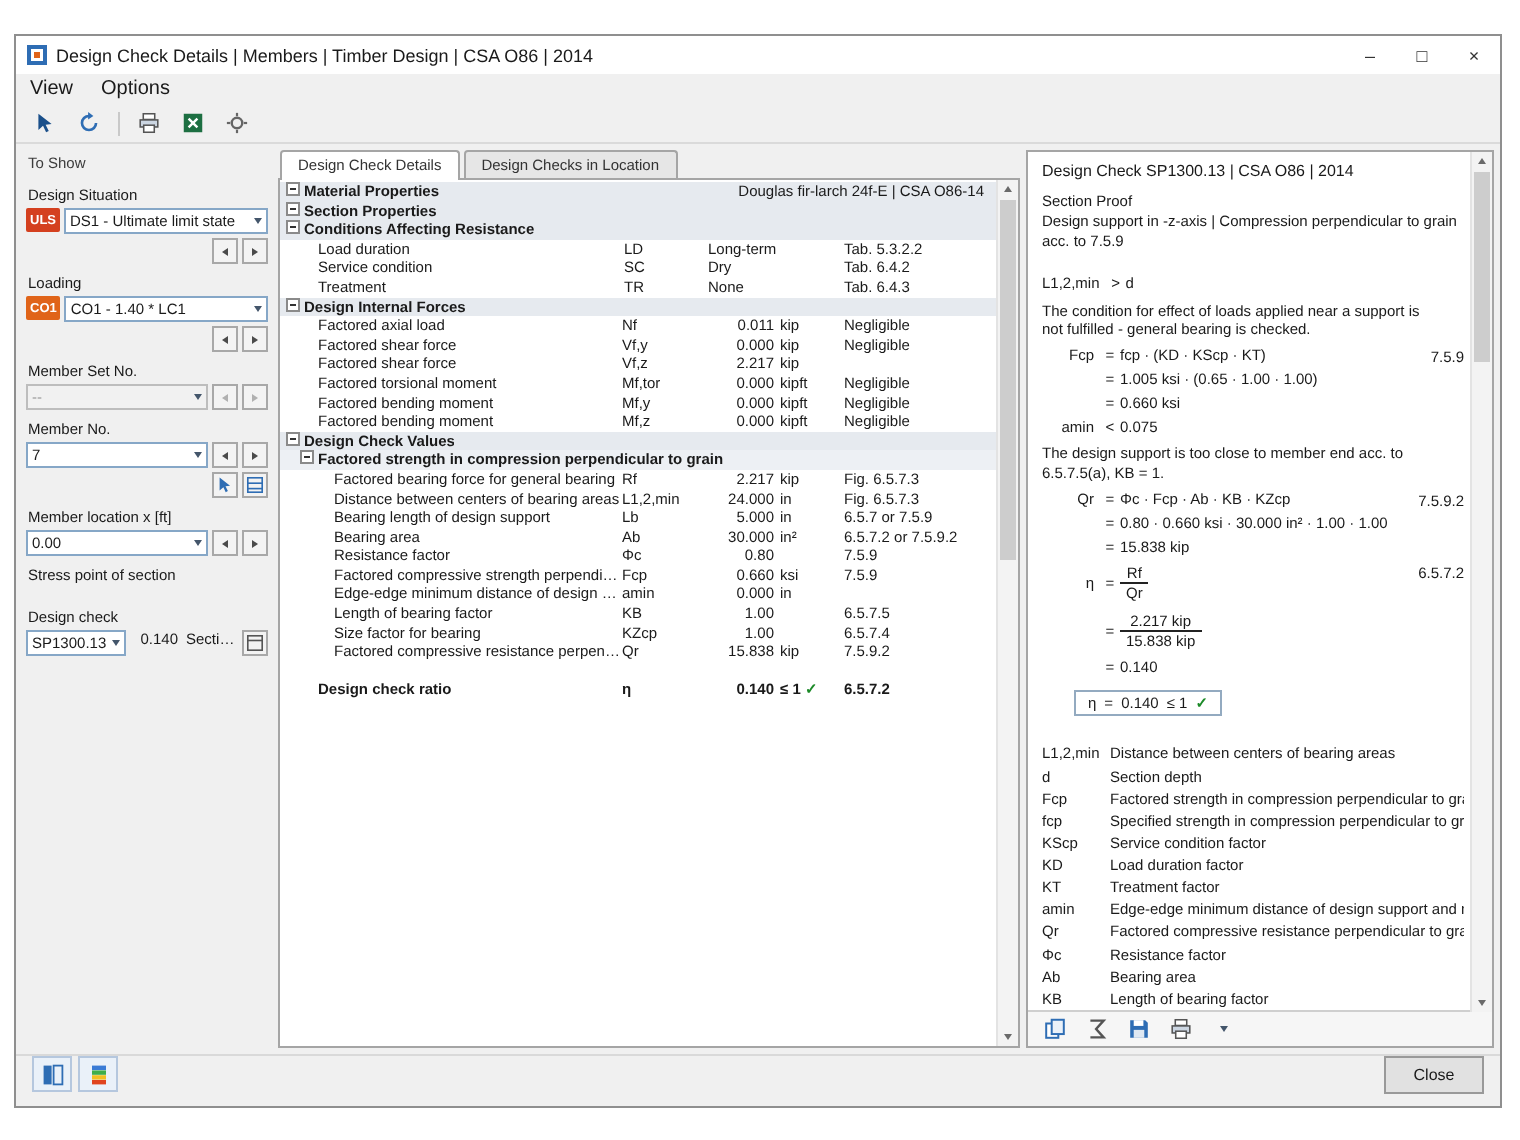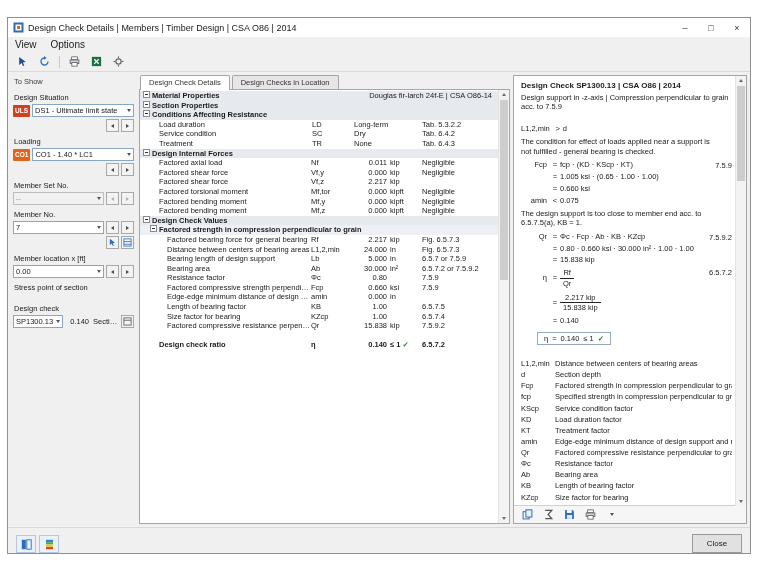--- a/index.html
+++ b/index.html
@@ -18,21 +18,21 @@
   .toolbar{height:19px;display:flex;align-items:center;gap:3px;padding-left:5px;border-bottom:1px solid #dadada;flex-shrink:0}
   .tbtn{width:17px;height:16px;display:flex;align-items:center;justify-content:center;border:1px solid transparent}
   .tbtn svg{width:11px;height:11px}
   .tsep{width:1px;height:12px;background:#c9c9c9;margin:0 2px}
   
   .content{flex:1;display:flex;padding:3px;gap:3px;min-height:0}
   
   .leftpanel{width:125px;flex-shrink:0;font-size:7.5px;padding:1px 2px;box-sizing:border-box}
   .lp-title{color:#3c3c3c;margin:1px 0 7px 1px}
   .lp-label{color:#1a1a1a;margin:5px 0 2px 1px}
-  .combo-row{display:flex;align-items:center;gap:2px}
+  .combo-row{display:flex;gap:2px}
   .badge{height:12px;padding:0 2px;font-size:6.5px;font-weight:bold;color:#fff;display:flex;align-items:center;border-radius:1px;flex-shrink:0}
   .badge.uls{background:#d4401f}
   .badge.co1{background:#e06419}
   .combo{flex:1;height:13px;background:#fff;border:1px solid #86a7c7;display:flex;align-items:center;
          padding:0 2px;box-sizing:border-box;min-width:0}
   .combo.dis{background:#f1f1f1;border-color:#bdbdbd;color:#9a9a9a}
   .combo .txt{flex:1;overflow:hidden;white-space:nowrap;text-overflow:ellipsis}
   .arr{width:0;height:0;border-left:2.8px solid transparent;border-right:2.8px solid transparent;
        border-top:3.4px solid #44566b;margin-left:2px;flex-shrink:0}
   .mini{width:13px;height:13px;border:1px solid #a8a8a8;background:#f3f3f3;display:flex;align-items:center;
@@ -73,21 +73,21 @@
   
   .vscroll{width:10px;background:#f3f3f3;border-left:1px solid #e3e3e3;position:relative;flex-shrink:0}
   .vs-arr{position:absolute;left:0;right:0;height:9px;display:flex;align-items:center;justify-content:center}
   .vs-arr.up{top:0}.vs-arr.down{bottom:0}
   .tri-u{width:0;height:0;border-left:2.6px solid transparent;border-right:2.6px solid transparent;border-bottom:3.4px solid #6a6a6a}
   .tri-d{width:0;height:0;border-left:2.6px solid transparent;border-right:2.6px solid transparent;border-top:3.4px solid #6a6a6a}
   .vthumb{position:absolute;left:1px;right:1px;background:#cdcdcd}
   
   .rightpanel{width:234px;flex-shrink:0;background:#fff;border:1px solid #a5a5a5;font-size:7.5px;
               position:relative;display:flex;flex-direction:column;box-sizing:border-box}
-  .rp-head{font-weight:bold;font-size:8px;padding:5px 14px 3px 7px;flex-shrink:0}
+  .rp-head{font-weight:normal;font-size:8px;padding:5px 14px 3px 7px;flex-shrink:0}
   .rp-body{flex:1;padding:0 14px 0 7px;overflow:hidden;position:relative;line-height:1.25}
   .rp-sub{margin:3px 0 1px}
   .rp-desc{margin-bottom:12px}
   .fline{display:flex;align-items:center;margin:2.5px 0;position:relative;padding-right:24px}
   .fl-lhs{min-width:26px;text-align:right;padding-right:3px;white-space:nowrap;flex-shrink:0}
   .fl-eq{width:10px;text-align:center;flex-shrink:0}
   .fl-rhs{white-space:nowrap;overflow:hidden}
   .fl-ref{position:absolute;right:0;top:1px;color:#1a1a1a}
   .note{margin:4px 0;padding-right:22px}
   .frac{display:inline-flex;flex-direction:column;text-align:center;margin:1px 0}
@@ -96,21 +96,21 @@
   .result-box{display:inline-flex;gap:4px;border:1px solid #93aac0;padding:1px 6px;margin:4px 0 8px 16px;align-items:center}
   .legend{margin-top:6px}
   .leg-row{display:flex;margin:1px 0;line-height:1.35}
   .leg-sym{width:34px;flex-shrink:0;white-space:nowrap;overflow:hidden}
   .leg-desc{flex:1;white-space:nowrap;overflow:hidden;min-width:0}
   .rp-toolbar{height:17px;border-top:1px solid #cfcfcf;background:#f6f6f6;display:flex;align-items:center;
               gap:4px;padding-left:5px;flex-shrink:0}
   .rp-toolbar .tbtn{width:15px;height:14px}
   .rp-scroll{position:absolute;right:0;top:0;bottom:17px;width:10px}
   
-  .footer{height:25px;border-top:1px solid #d9d9d9;display:flex;align-items:flex-end;padding:0 8px;flex-shrink:0}
+  .footer{height:25px;border-top:1px solid #d9d9d9;display:flex;align-items:flex-start;padding:0 8px;flex-shrink:0}
   .fbtn{width:18px;height:16px;display:flex;align-items:center;justify-content:center;border:1px solid #b5c7de;
         background:#eaf1f9;margin-right:3px}
   .fbtn svg{width:11px;height:11px}
   .close-btn{margin-left:auto;width:48px;height:17px;background:#e1e1e1;border:1px solid #999;
              font-size:8px;display:flex;align-items:center;justify-content:center}
 </style>
 </head>
 <body>
 
 <div class="dialog">
@@ -511,20 +511,21 @@
           <span class="vs-arr down">
               <span class="tri-d"></span>
             </span>
         </div>
       </div>
     </div>
 
     <div class="rightpanel">
       <div class="rp-head">Design Check SP1300.13 | CSA O86 | 2014</div>
       <div class="rp-body">
+        <div class="rp-sub">Section Proof</div>
         <div class="rp-desc">Design support in -z-axis | Compression perpendicular to grain acc. to 7.5.9</div>
 
         <div class="fline">
           <span class="fl-lhs">L1,2,min</span>
           <span class="fl-eq">&gt;</span>
           <span class="fl-rhs">d</span>
         </div>
         <div class="note">The condition for effect of loads applied near a support is not fulfilled - general bearing is checked.</div>
 
         <div class="fline">

